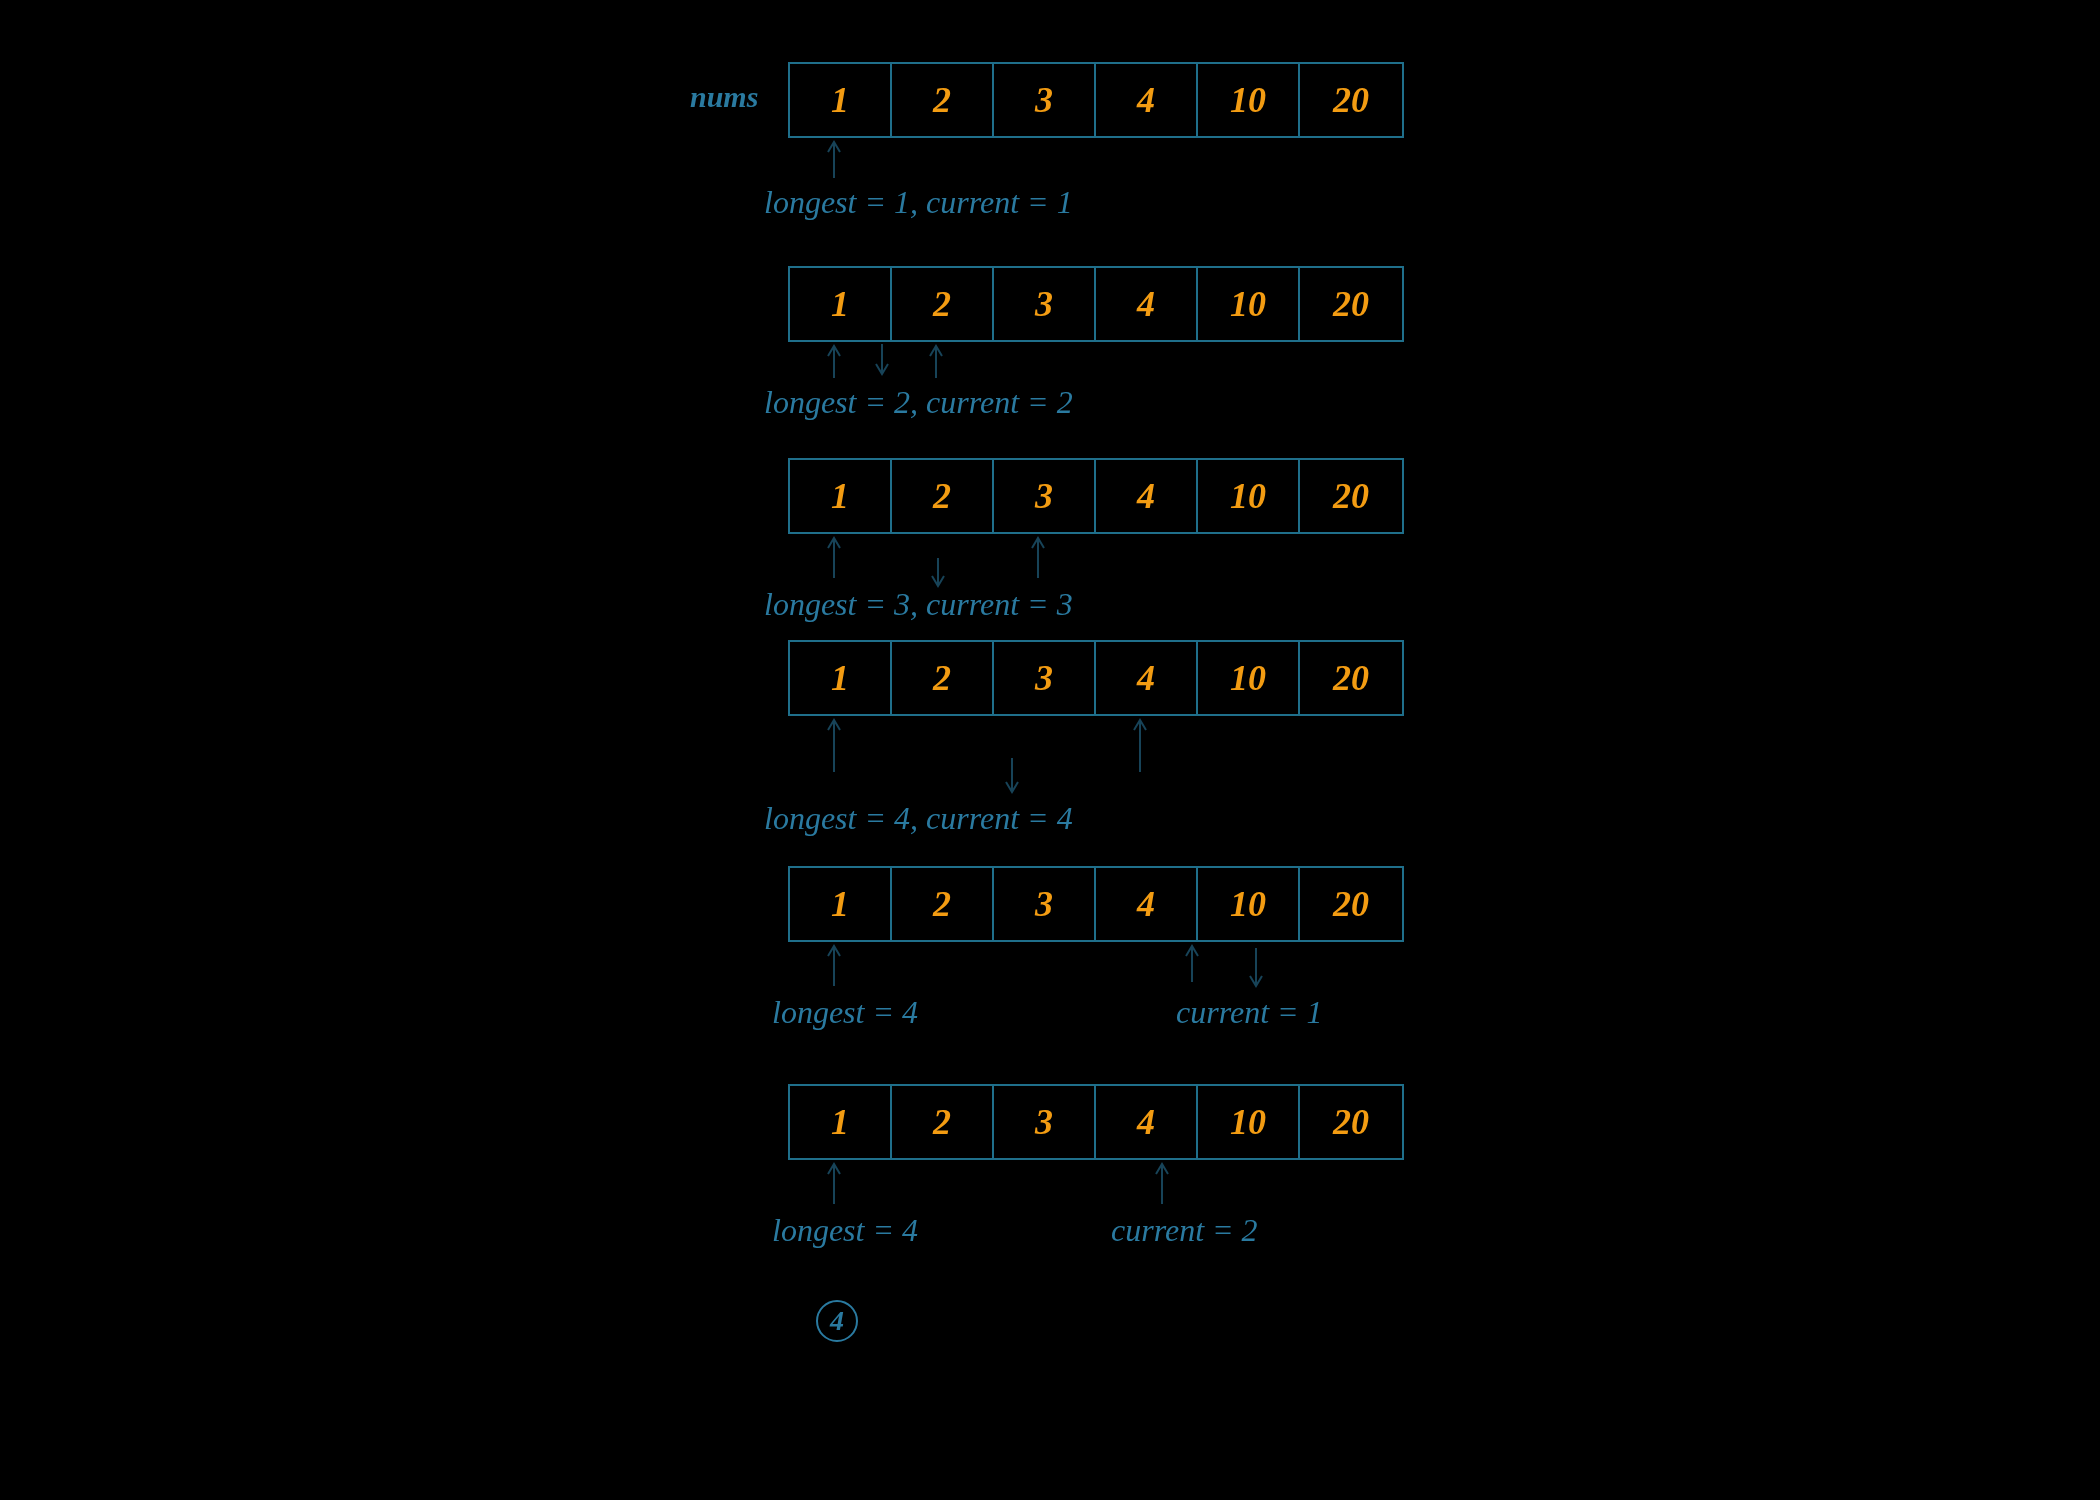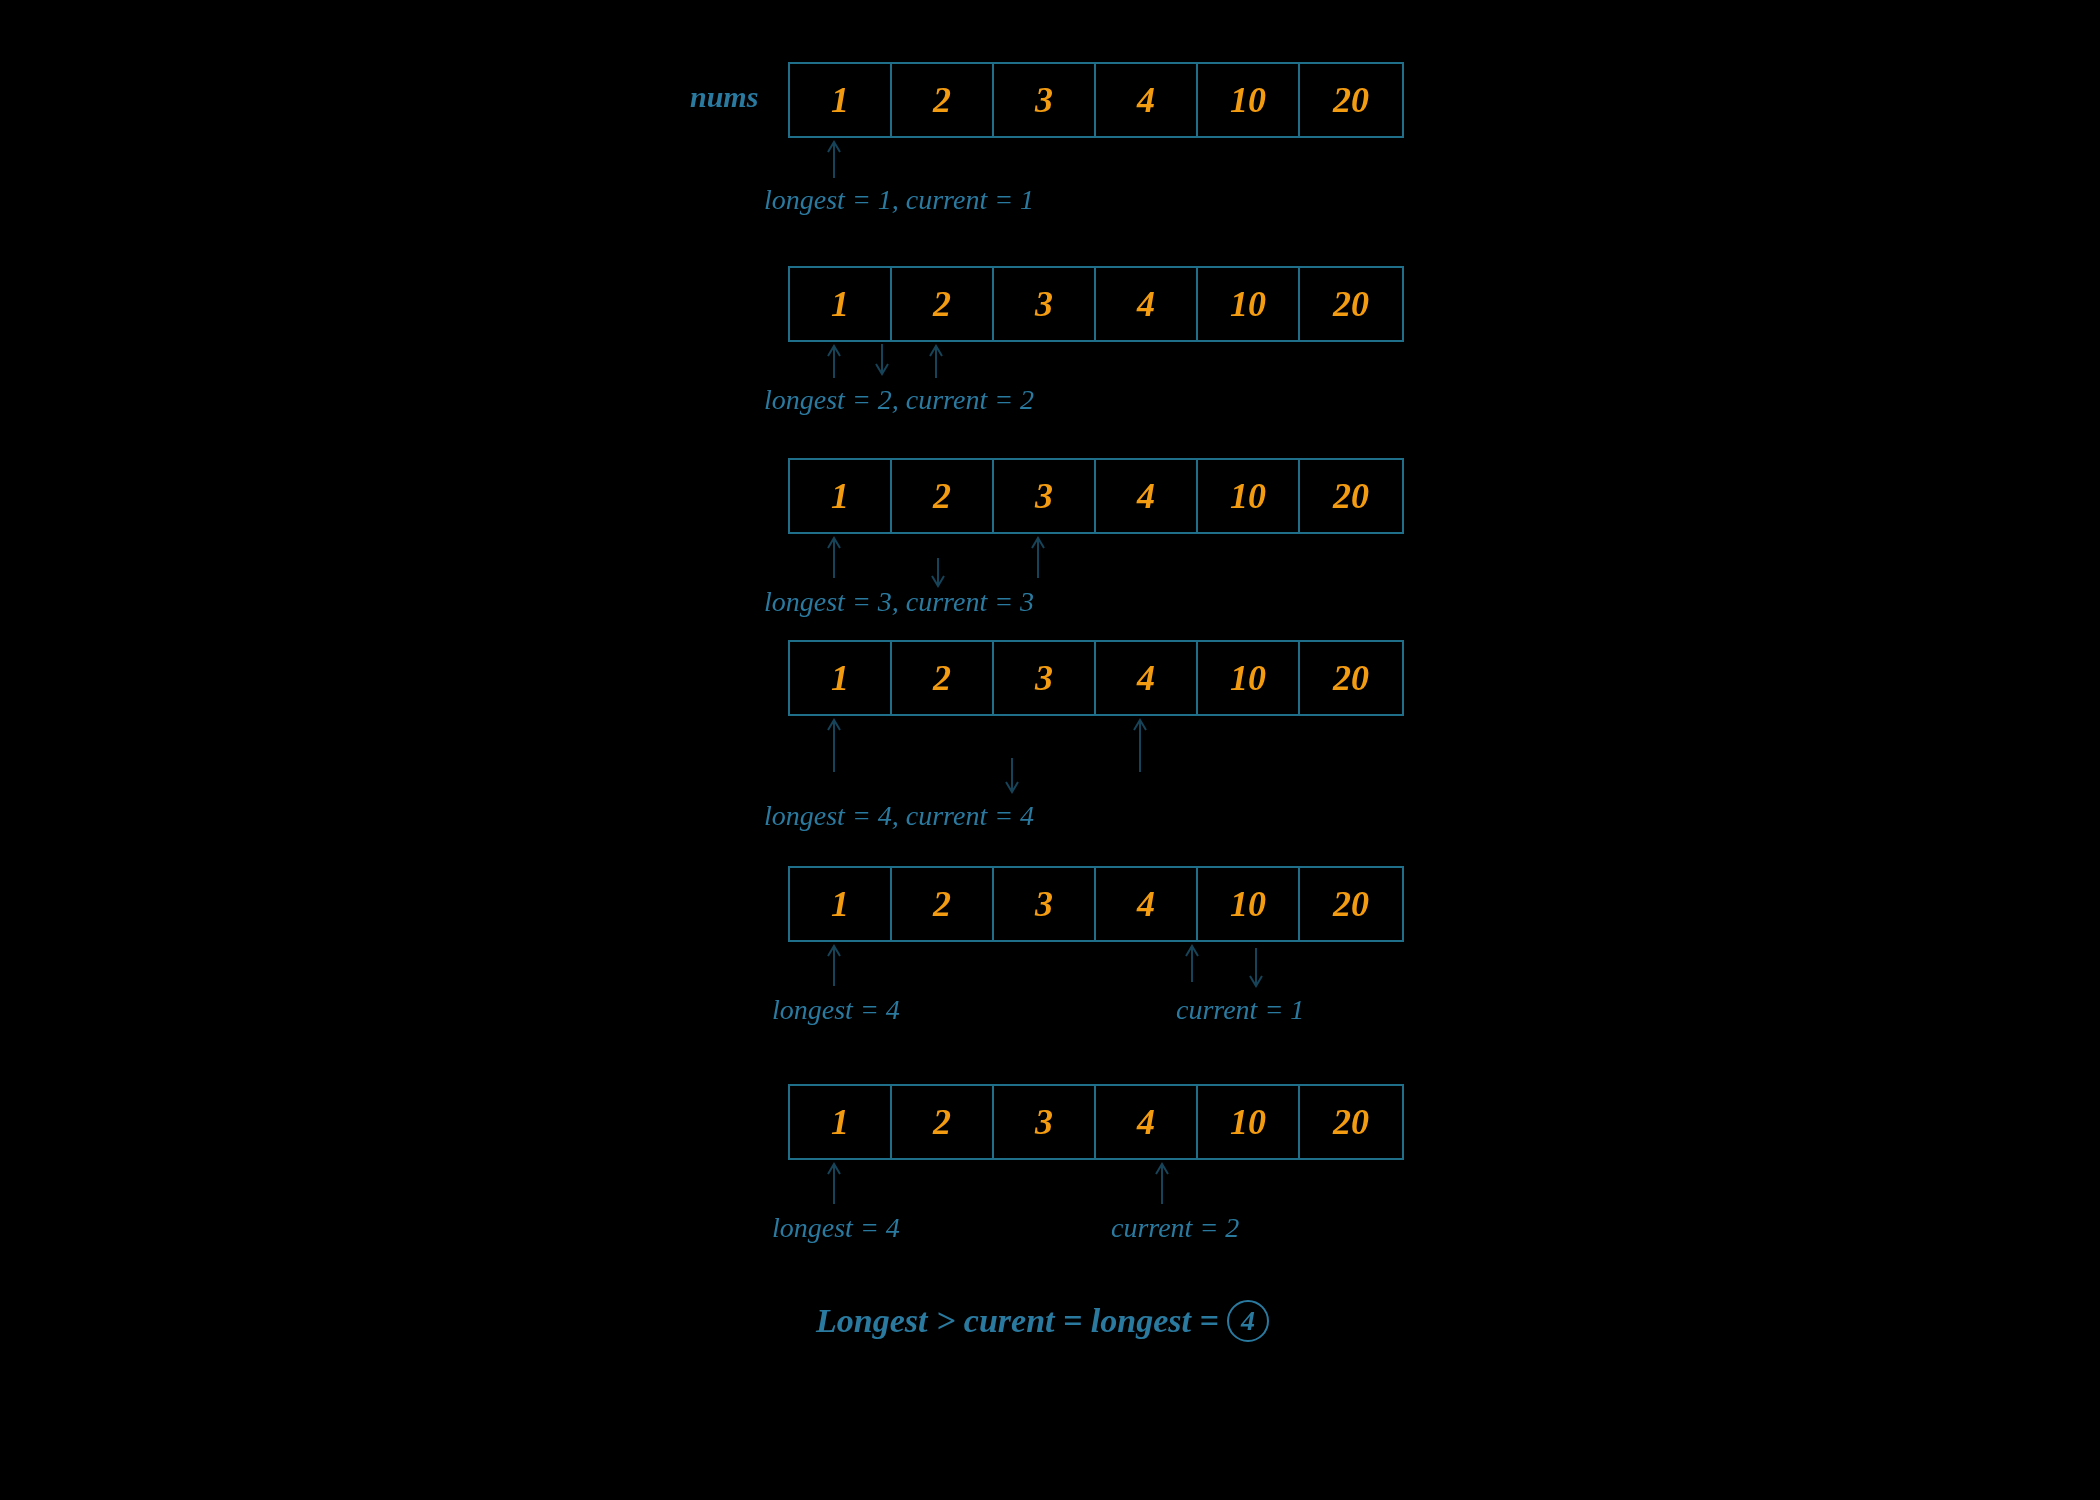--- a/index.html
+++ b/index.html
@@ -45,21 +45,21 @@
   .arrow {
     position: absolute;
     stroke: #2a7aa0;
     fill: none;
     stroke-width: 2;
     opacity: 0.55;
   }
   .caption {
     position: absolute;
     color: #2a7aa0;
-    font-size: 28px;
+    font-size: 32px;
     font-style: italic;
     white-space: nowrap;
   }
   .conclusion {
     position: absolute;
     color: #2a7aa0;
     font-size: 34px;
     font-style: italic;
     font-weight: bold;
     white-space: nowrap;
@@ -188,17 +188,16 @@
   <svg class="arrow" style="left:822px; top:1160px; width:24px; height:48px;">
     <path d="M12 44 L12 6 M6 14 L12 4 L18 14"></path>
   </svg>
   <svg class="arrow" style="left:1150px; top:1160px; width:24px; height:48px;">
     <path d="M12 44 L12 6 M6 14 L12 4 L18 14"></path>
   </svg>
   <div class="caption" style="left:772px; top:1212px;">longest = 4</div>
   <div class="caption" style="left:1111px; top:1212px;">current = 2</div>
 
   <div class="conclusion" style="left:816px; top:1300px;">
-    <span>Longest &gt; curent = longest =</span>
     <span class="circled">4</span>
   </div>
 
 </div>
 
 </body></html>

